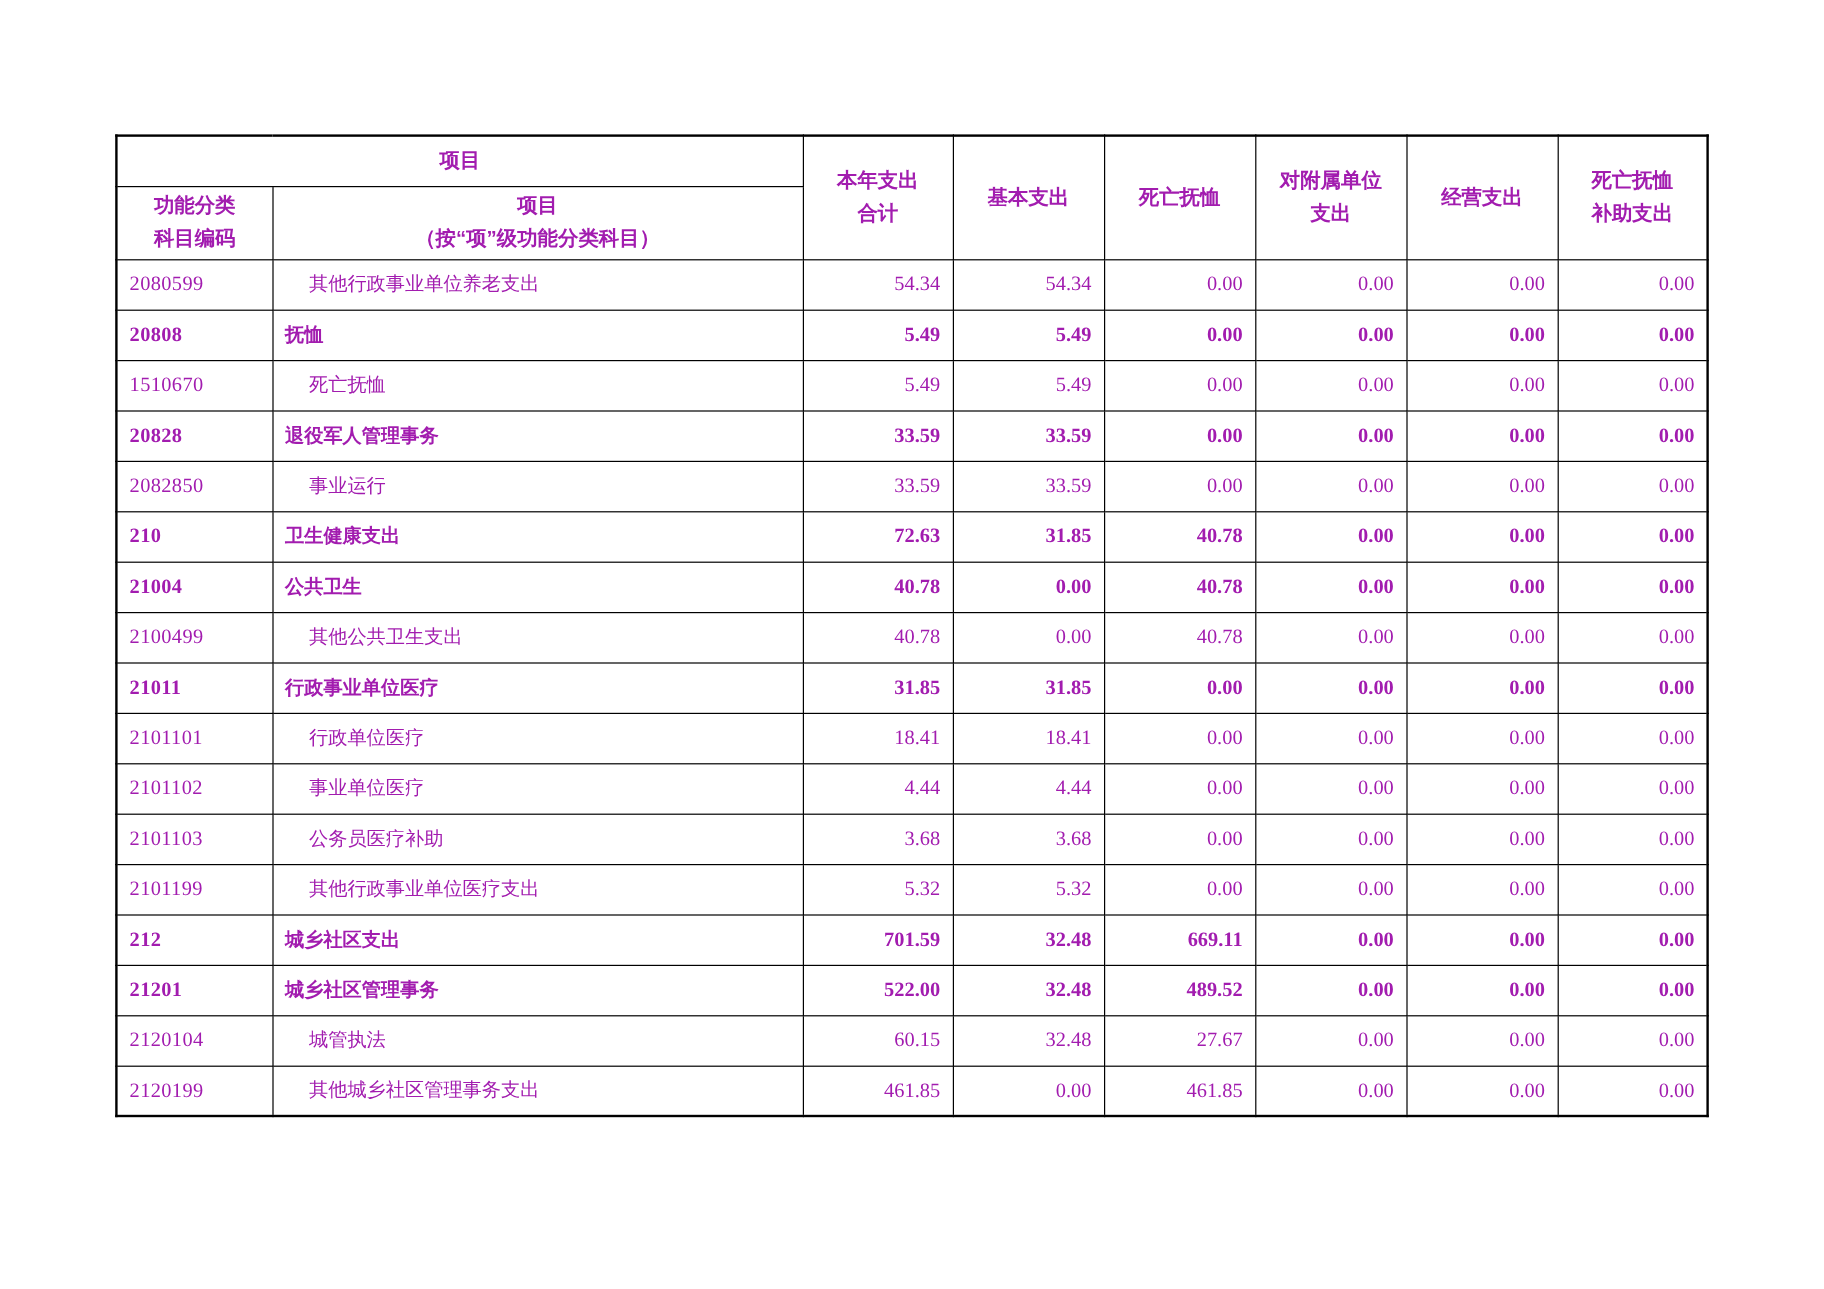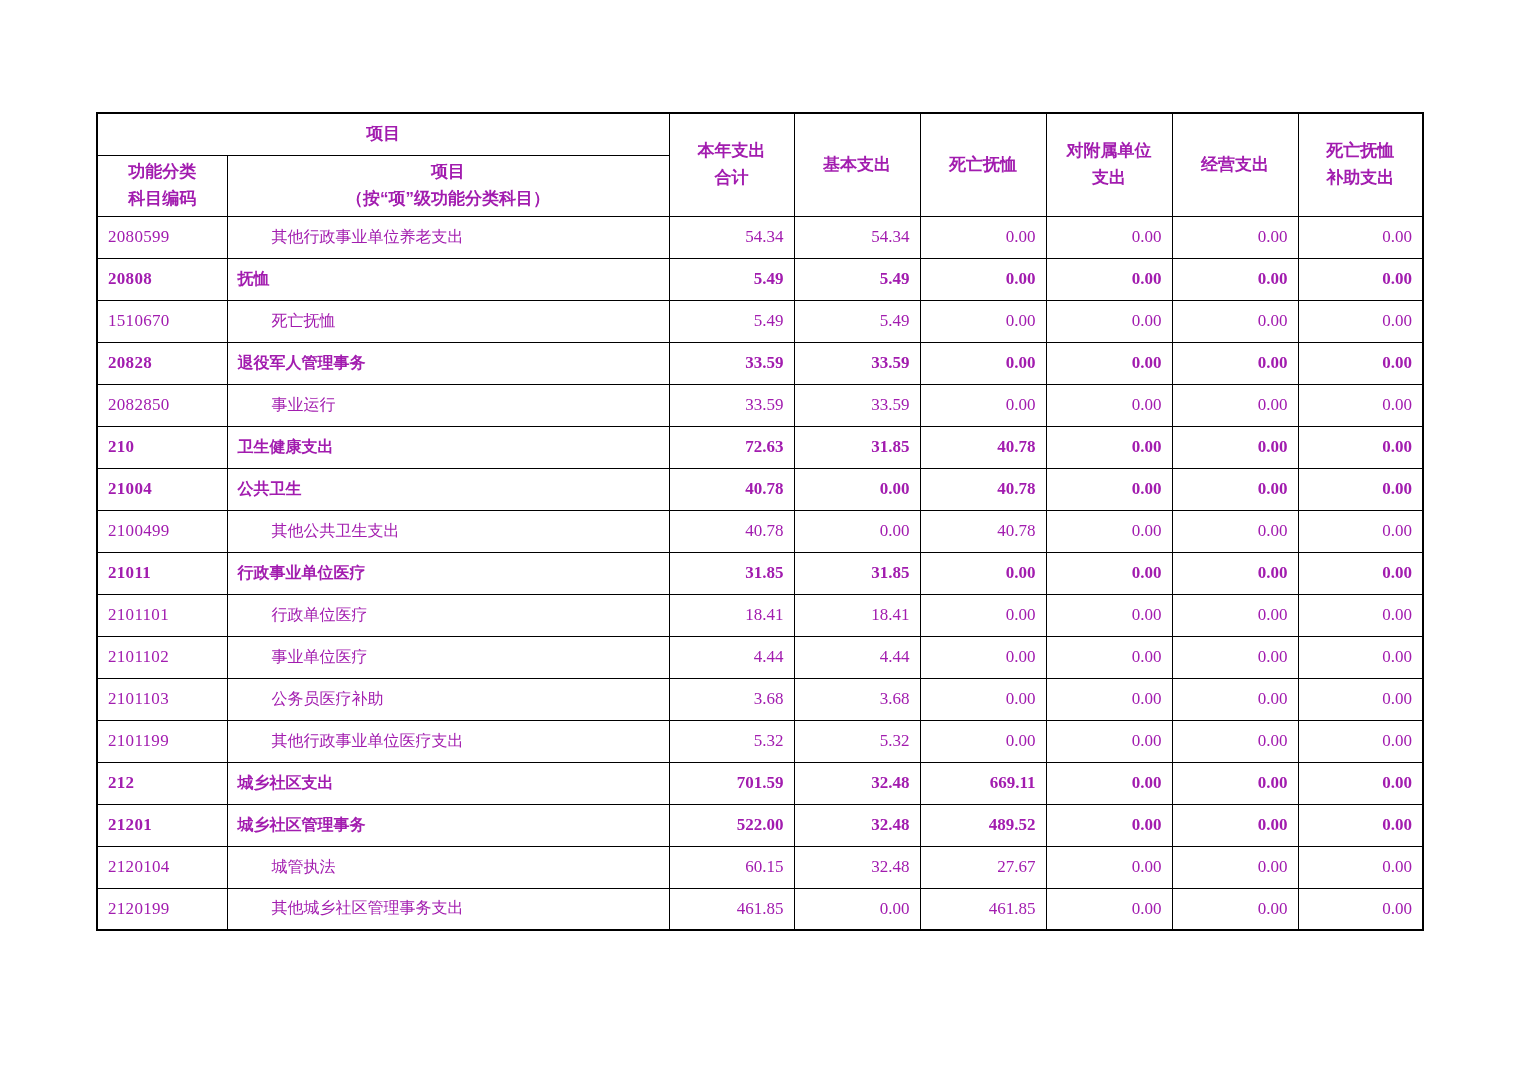--- a/index.html
+++ b/index.html
@@ -52,21 +52,21 @@
     padding-left: 10px;
     vertical-align: middle;
     letter-spacing: 0.3px;
   }
   td.name {
     font-size: 16px;
     text-align: left;
     padding-left: 10px;
     vertical-align: middle;
   }
-  tr.child td.name { padding-left: 44px; }
+  tr.child td.name { padding-left: 30px; }
   td.num {
     font-size: 17px;
     text-align: right;
     padding-right: 10px;
     vertical-align: middle;
   }
   tr.bold td { font-weight: bold; }
 </style>
 </head>
 <body>

